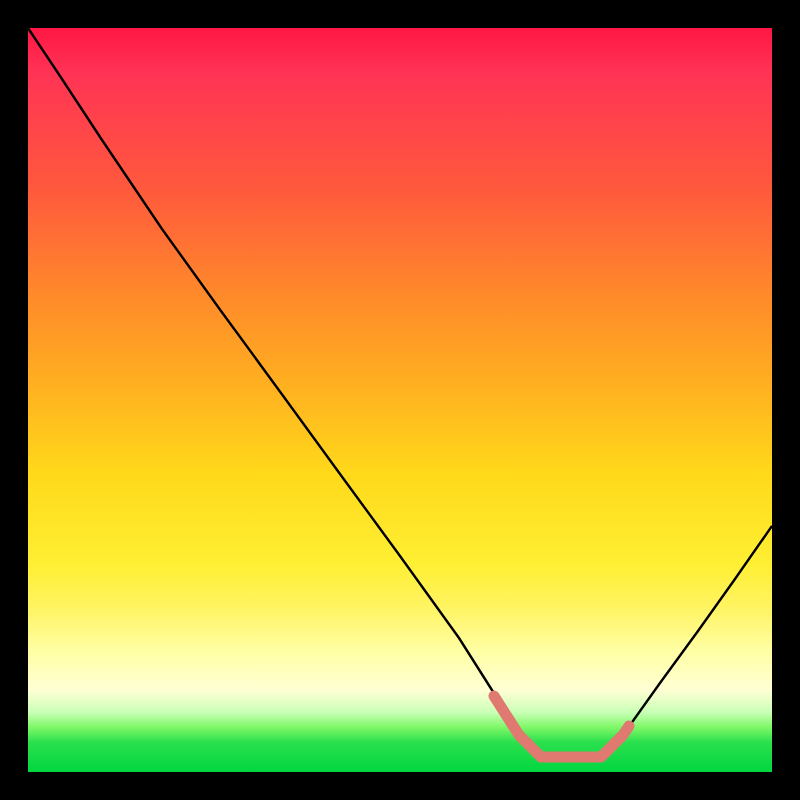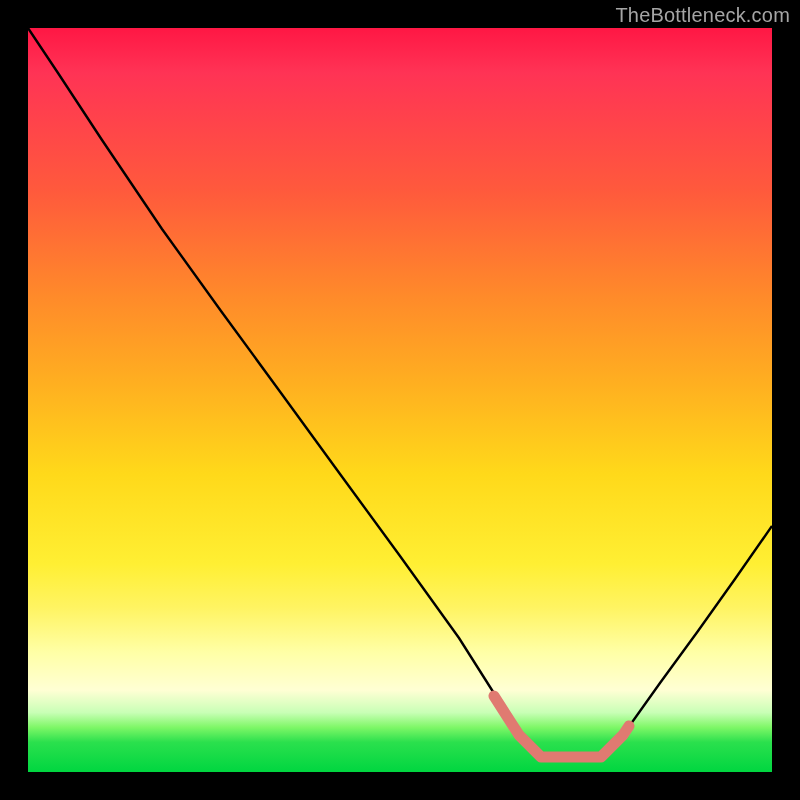--- a/index.html
+++ b/index.html
@@ -56,21 +56,20 @@
     color: #a5a5a5;
     font-size: 20px;
     font-family: Arial, sans-serif;
     letter-spacing: 0.2px;
   }
 </style>
 </head>
 <body>
 
 <div class="container">
-  <div class="watermark">TheBottleneck.com</div>
 
   <div class="plot-area">
     <svg class="curve-svg" viewBox="0 0 744 744" preserveAspectRatio="none">
 
       <path d="M 0 0
                L 30 45
                L 74 112
                L 134 201
                L 193 283
                L 253 365

